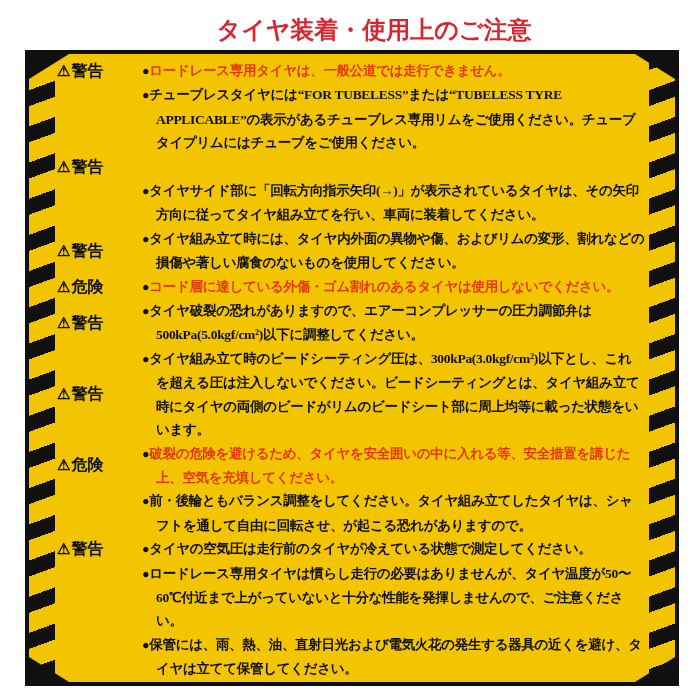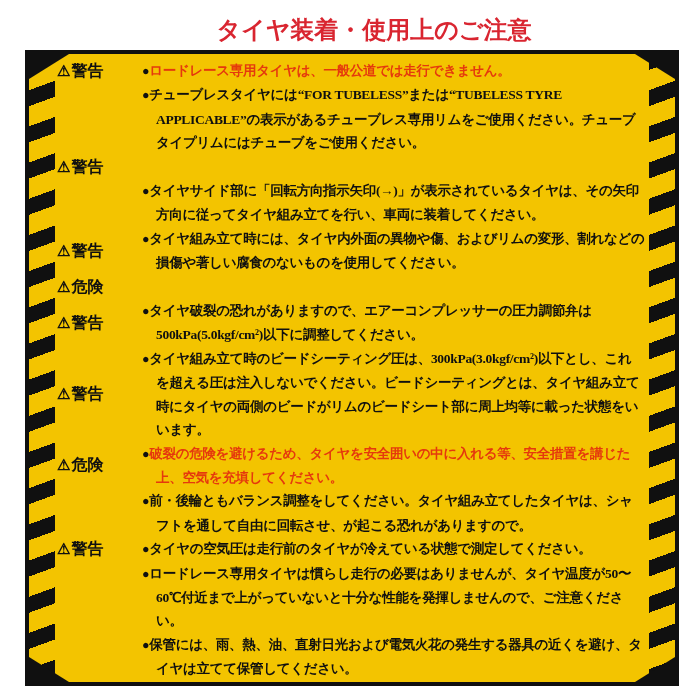--- a/index.html
+++ b/index.html
@@ -71,20 +71,21 @@
       <div class="item">
         <span class="hzlabel"></span>
         <span class="itembody"><span class="bullet">●</span><span>タイヤサイド部に「回転方向指示矢印(→)」が表示されているタイヤは、その矢印方向に従ってタイヤ組み立てを行い、車両に装着してください。</span></span>
       </div>
       <div class="item">
         <span class="hzlabel"><span class="tri">⚠</span><span>警告</span></span>
         <span class="itembody"><span class="bullet">●</span><span>タイヤ組み立て時には、タイヤ内外面の異物や傷、およびリムの変形、割れなどの損傷や著しい腐食のないものを使用してください。</span></span>
       </div>
       <div class="item">
         <span class="hzlabel"><span class="tri">⚠</span><span>危険</span></span>
+        <span class="itembody red"><span class="bullet">●</span><span>コード層に達している外傷・ゴム割れのあるタイヤは使用しないでください。</span></span>
       </div>
       <div class="item">
         <span class="hzlabel"><span class="tri">⚠</span><span>警告</span></span>
         <span class="itembody"><span class="bullet">●</span><span>タイヤ破裂の恐れがありますので、エアーコンプレッサーの圧力調節弁は500kPa(5.0kgf/cm²)以下に調整してください。</span></span>
       </div>
       <div class="item">
         <span class="hzlabel"><span class="tri">⚠</span><span>警告</span></span>
         <span class="itembody"><span class="bullet">●</span><span>タイヤ組み立て時のビードシーティング圧は、300kPa(3.0kgf/cm²)以下とし、これを超える圧は注入しないでください。ビードシーティングとは、タイヤ組み立て時にタイヤの両側のビードがリムのビードシート部に周上均等に載った状態をいいます。</span></span>
       </div>
       <div class="item">

